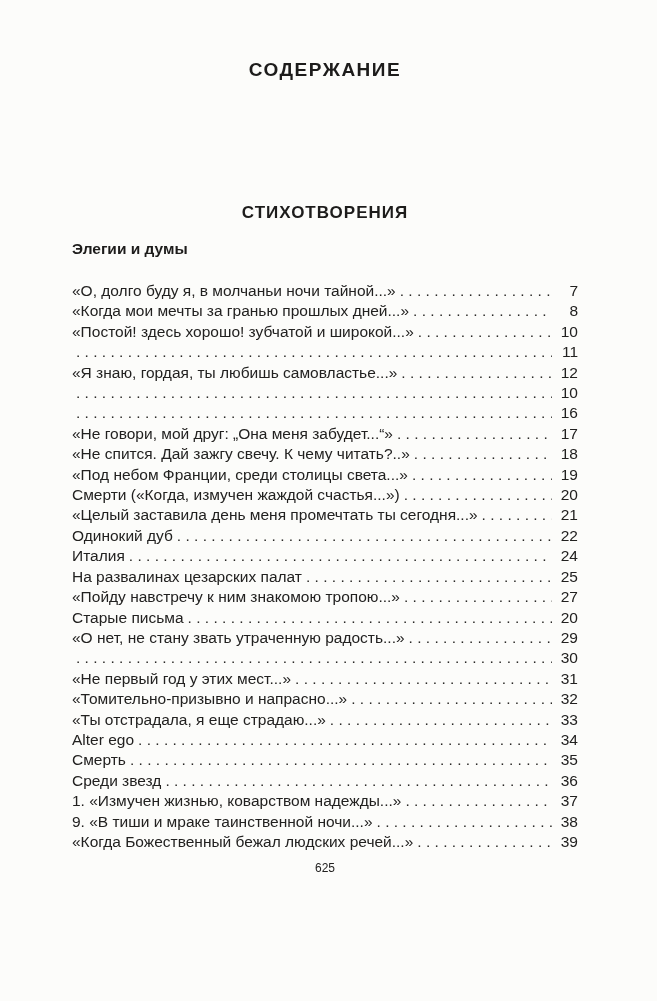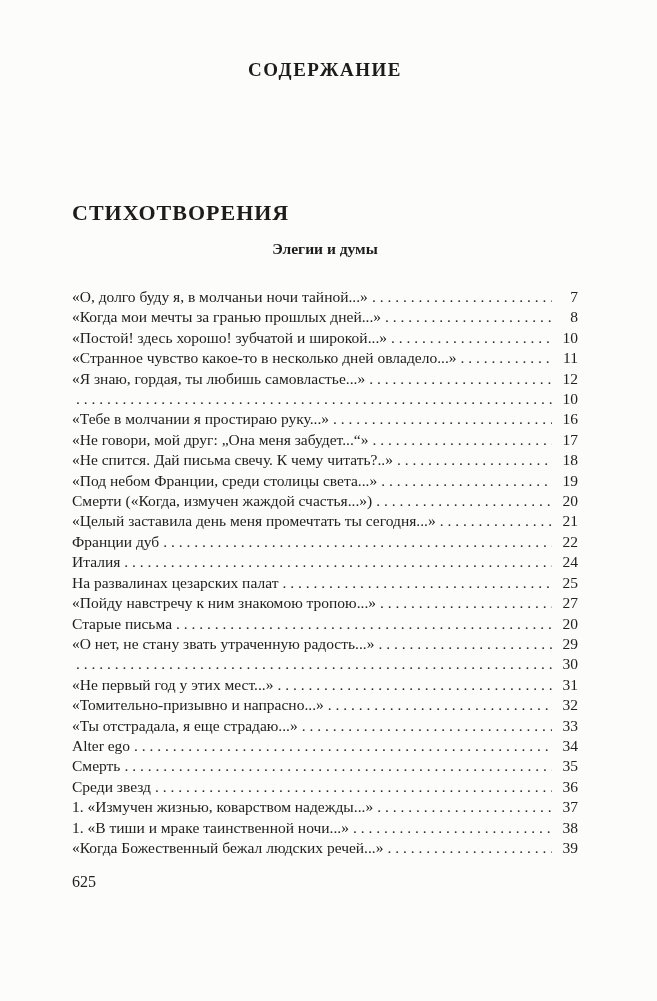--- a/index.html
+++ b/index.html
@@ -8,51 +8,51 @@
     background: #e8e8e6;
   }
   .page {
     position: relative;
     width: 657px;
     height: 1001px;
     margin: 0 auto;
     background: #fcfcfa;
     box-sizing: border-box;
     padding: 58px 79px 0 72px;
-    font-family: Liberation Serif, serif;
+    font-family: Liberation Sans, sans-serif;
     color: #222120;
     overflow: hidden;
   }
   .contents-title {
     margin: 0;
     text-align: center;
     font-size: 19px;
     line-height: 24px;
     font-weight: bold;
     letter-spacing: 1.5px;
     color: #1d1c1b;
   }
   .section-heading {
     margin: 121px 0 0 0;
-    font-size: 22px;
+    text-align: center;
+    font-size: 17px;
     line-height: 20px;
     font-weight: bold;
     letter-spacing: 1px;
     color: #1d1c1b;
   }
   .subsection-heading {
     margin: 17px 0 0 0;
-    text-align: center;
     font-size: 15.5px;
     line-height: 18px;
     font-weight: bold;
     color: #1d1c1b;
   }
   .toc {
-    margin-top: 29px;
+    margin-top: 23px;
   }
   .toc-row {
     display: flex;
     align-items: baseline;
     font-size: 15.5px;
     line-height: 20.4px;
     white-space: nowrap;
   }
   .toc-title {
     flex: 0 0 auto;
@@ -66,23 +66,23 @@
   }
   .leader::after {
     content: ". . . . . . . . . . . . . . . . . . . . . . . . . . . . . . . . . . . . . . . . . . . . . . . . . . . . . . . . . . . . . . . . . . . . . . . . . . . . . . . .";
   }
   .toc-page {
     flex: 0 0 auto;
     min-width: 24px;
     text-align: right;
   }
   .folio {
-    margin-top: 14px;
-    text-align: left;
-    font-size: 16px;
+    margin-top: 6px;
+    text-align: center;
+    font-size: 12px;
     line-height: 20px;
     color: #222120;
   }
 </style>
 </head>
 <body>
 
 <div class="page">
   <h1 class="contents-title">СОДЕРЖАНИЕ</h1>
 
@@ -104,52 +104,50 @@
   </div>
 
 
   <div class="toc-row">
     <span class="toc-title">«Постой! здесь хорошо! зубчатой и широкой...»</span>
     <span class="leader"></span>
     <span class="toc-page">10</span>
   </div>
 
   <div class="toc-row">
-    <span class="toc-title">«Странное чувство какое-то в несколько дней овладело...»</span>
     <span class="leader"></span>
     <span class="toc-page">11</span>
   </div>
 
   <div class="toc-row">
     <span class="toc-title">«Я знаю, гордая, ты любишь самовластье...»</span>
     <span class="leader"></span>
     <span class="toc-page">12</span>
   </div>
 
   <div class="toc-row">
     <span class="leader"></span>
     <span class="toc-page">10</span>
   </div>
 
 
 
   <div class="toc-row">
-    <span class="toc-title">«Тебе в молчании я простираю руку...»</span>
     <span class="leader"></span>
     <span class="toc-page">16</span>
   </div>
 
   <div class="toc-row">
     <span class="toc-title">«Не говори, мой друг: „Она меня забудет...“»</span>
     <span class="leader"></span>
     <span class="toc-page">17</span>
   </div>
 
   <div class="toc-row">
-    <span class="toc-title">«Не спится. Дай письма свечу. К чему читать?..»</span>
+    <span class="toc-title">«Не спится. Дай зажгу свечу. К чему читать?..»</span>
     <span class="leader"></span>
     <span class="toc-page">18</span>
   </div>
 
   <div class="toc-row">
     <span class="toc-title">«Под небом Франции, среди столицы света...»</span>
     <span class="leader"></span>
     <span class="toc-page">19</span>
   </div>
 
@@ -159,21 +157,21 @@
     <span class="toc-page">20</span>
   </div>
 
   <div class="toc-row">
     <span class="toc-title">«Целый заставила день меня промечтать ты сегодня...»</span>
     <span class="leader"></span>
     <span class="toc-page">21</span>
   </div>
 
   <div class="toc-row">
-    <span class="toc-title">Франции дуб</span>
+    <span class="toc-title">Одинокий дуб</span>
     <span class="leader"></span>
     <span class="toc-page">22</span>
   </div>
 
   <div class="toc-row">
     <span class="toc-title">Италия</span>
     <span class="leader"></span>
     <span class="toc-page">24</span>
   </div>
 
@@ -242,21 +240,21 @@
     <span class="toc-page">36</span>
   </div>
 
   <div class="toc-row">
     <span class="toc-title">1. «Измучен жизнью, коварством надежды...»</span>
     <span class="leader"></span>
     <span class="toc-page">37</span>
   </div>
 
   <div class="toc-row">
-    <span class="toc-title">1. «В тиши и мраке таинственной ночи...»</span>
+    <span class="toc-title">9. «В тиши и мраке таинственной ночи...»</span>
     <span class="leader"></span>
     <span class="toc-page">38</span>
   </div>
 
   <div class="toc-row">
     <span class="toc-title">«Когда Божественный бежал людских речей...»</span>
     <span class="leader"></span>
     <span class="toc-page">39</span>
   </div>
 </div>

